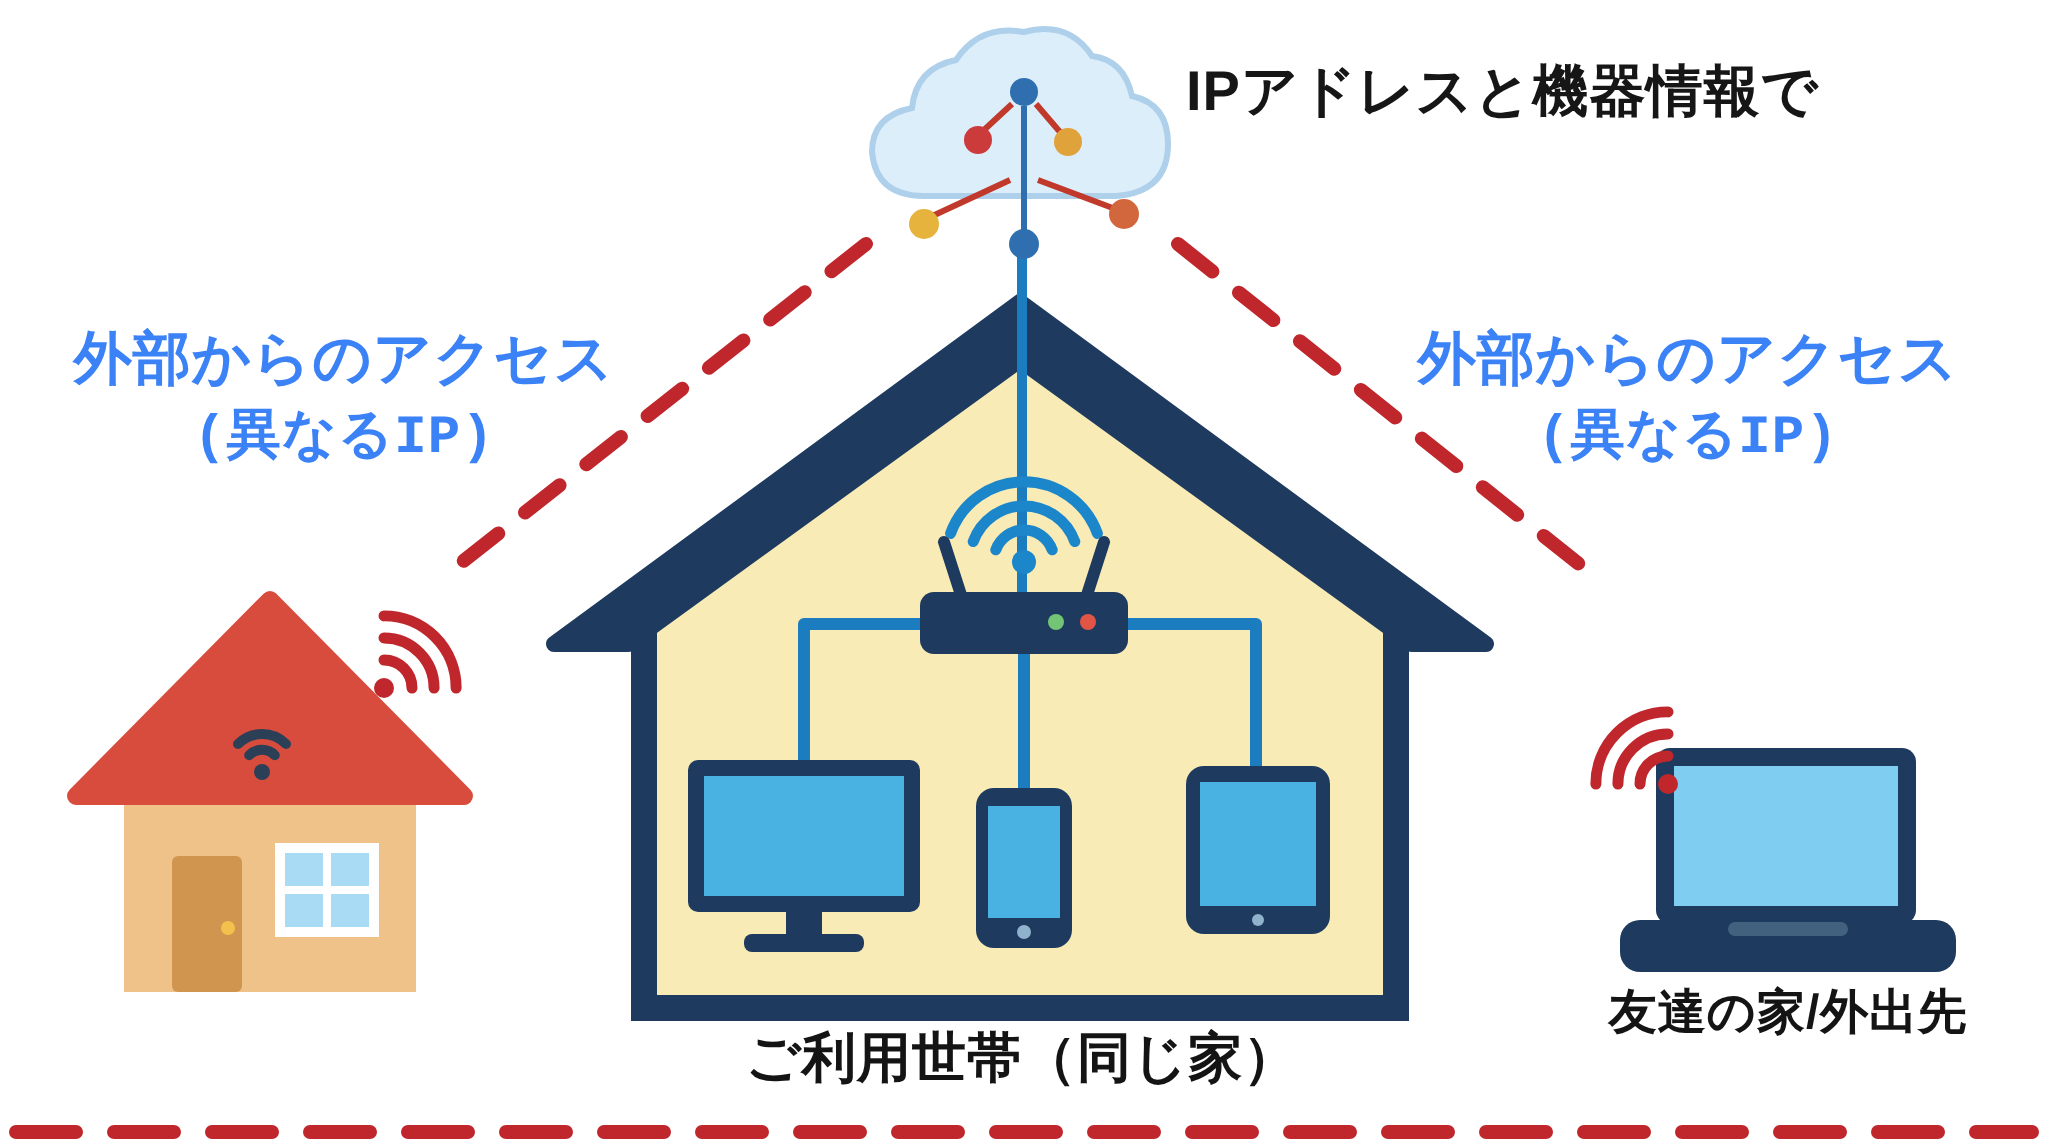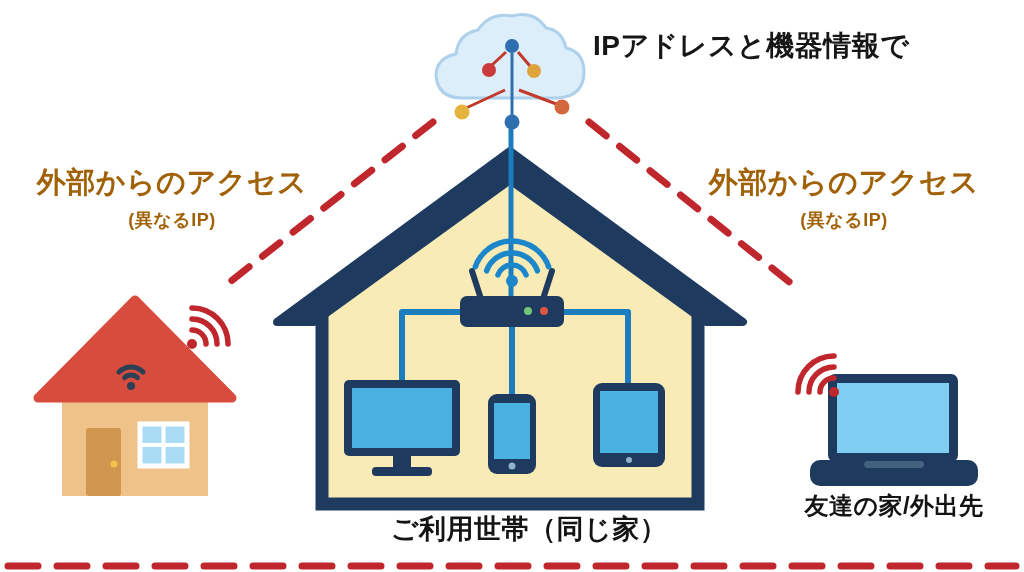--- a/index.html
+++ b/index.html
@@ -7,22 +7,22 @@
   .stage {
     position: relative;
     width: 1024px;
     height: 572px;
     background: #ffffff;
     overflow: hidden;
   }
   .stage svg { position: absolute; left: 0; top: 0; }
   .txt { position: absolute; font-weight: 800; letter-spacing: 0.5px; }
   .cloud-note { font-size: 28px; line-height: 40px; color: #161616; text-align: left; }
-  .access-note { font-size: 29px; line-height: 38px; color: #a16207; text-align: center; }
-  .access-note .sub { font-size: 18px; }
+  .access-note { font-size: 29px; line-height: 38px; color: #3b82f6; text-align: center; font-family: Liberation Mono, monospace; }
+  .access-note .sub { font-size: 27px; }
   .household-label { font-size: 27px; color: #141414; text-align: center; }
   .external-label { font-size: 24px; color: #141414; text-align: center; }
 </style>
 </head>
 <body>
 
 <div class="stage">
 
   <svg width="1024" height="572" viewBox="0 0 1024 572">
 
@@ -136,17 +136,17 @@
   <div class="txt access-note" style="left:22px; top:163px; width:300px;">
     <div>外部からのアクセス</div>
     <div class="sub">(異なるIP)</div>
   </div>
 
   <div class="txt access-note" style="left:698px; top:163px; width:292px;">
     <div>外部からのアクセス</div>
     <div class="sub">(異なるIP)</div>
   </div>
 
-  <div class="txt household-label" style="left:348px; top:511px; width:362px;">ご利用世帯（同じ家）</div>
+  <div class="txt household-label" style="left:330px; top:511px; width:362px;">ご利用世帯（同じ家）</div>
 
   <div class="txt external-label" style="left:786px; top:490px; width:216px;">友達の家/外出先</div>
 
 </div>
 
 </body></html>

